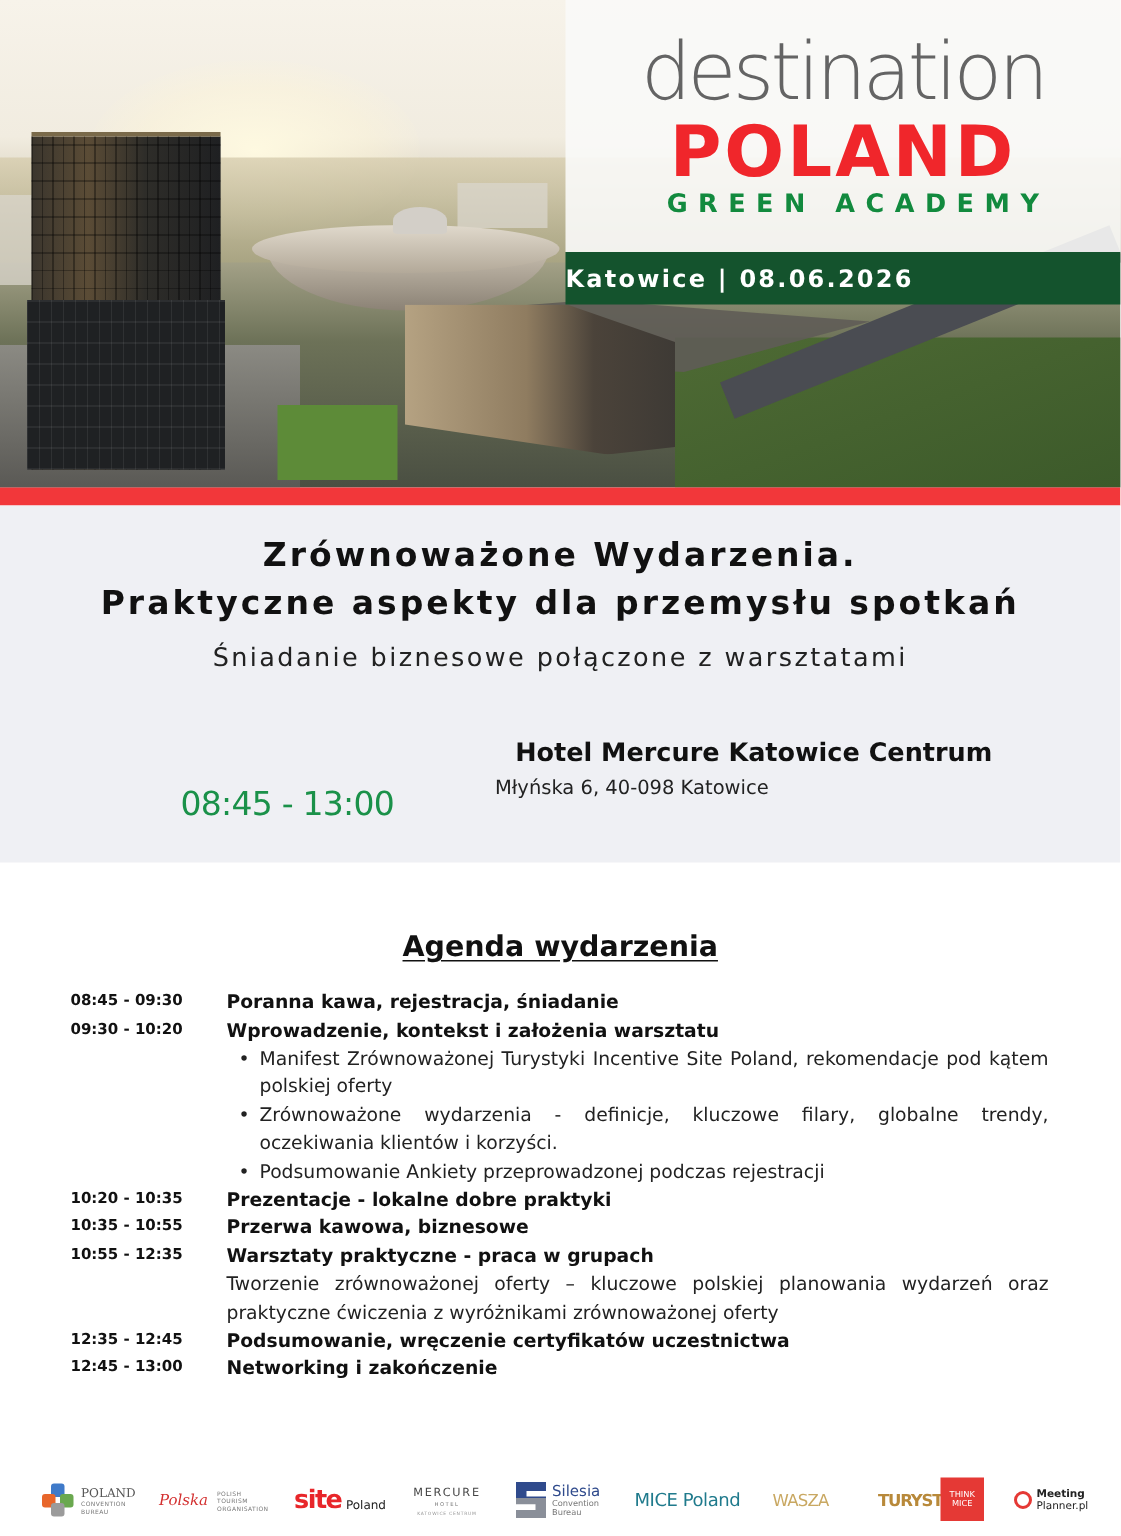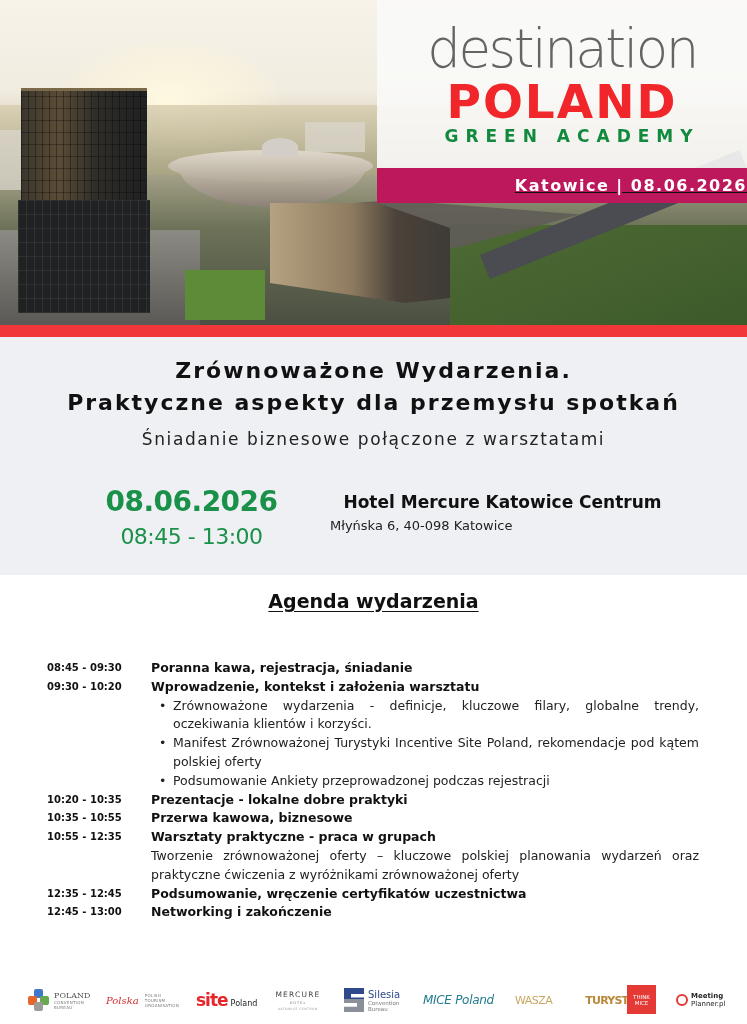--- a/index.html
+++ b/index.html
@@ -38,22 +38,22 @@
   .road { position: absolute; left: 480px; top: 255px; width: 280px; height: 26px; background: #4a4c52; transform: rotate(-22deg); transform-origin: left top; }
   .ground { position: absolute; left: 0; top: 230px; width: 200px; height: 95px; background: linear-gradient(180deg, #8b8a83, #5a5955); }
 
   .logo-panel { position: absolute; left: 377px; top: 0; width: 370px; height: 168px; background: rgba(250,250,248,0.9); }
   .logo-destination { position: absolute; left: 0; width: 100%; top: 22px; text-align: center;
     font-family: "DejaVu Sans", sans-serif; font-weight: 300; font-size: 53px; letter-spacing: -2.5px; color: #646464; line-height: 1; }
   .logo-poland { position: absolute; left: 0; width: 100%; top: 78px; text-align: center;
     font-family: "DejaVu Sans", sans-serif; font-weight: bold; font-size: 47px; letter-spacing: 2px; color: #f0262b; line-height: 1; }
   .logo-green { position: absolute; left: 0; width: 100%; top: 128px; text-align: center;
     font-family: "DejaVu Sans", sans-serif; font-weight: bold; font-size: 17px; letter-spacing: 7px; color: #128a3e; line-height: 1; padding-left: 20px; }
-  .green-bar { position: absolute; left: 377px; top: 168px; width: 370px; height: 35px; background: #be185d;
-    display: flex; align-items: center; justify-content: flex-end; text-decoration: underline; }
+  .green-bar { position: absolute; left: 377px; top: 168px; width: 370px; height: 35px; background: #14532d;
+    display: flex; align-items: center; justify-content: flex-start; }
   .green-bar span { color: #fff; font-family: "DejaVu Sans", sans-serif; font-weight: bold; font-size: 16px; letter-spacing: 1.5px; }
 
   .red-bar { position: absolute; left: 0; top: 325px; width: 747px; height: 12px; background: #f2373a; }
 
   
   .info { position: absolute; left: 0; top: 337px; width: 747px; height: 238px; background: #eff0f4; }
   .title1, .title2 { position: absolute; left: 0; width: 100%; text-align: center; font-family: "DejaVu Sans", sans-serif;
     font-weight: bold; font-size: 22px; letter-spacing: 2px; color: #111; }
   .title1 { top: 21px; }
   .title2 { top: 53px; }
@@ -62,21 +62,21 @@
   .date-big { position: absolute; left: 100px; width: 183px; top: 148px; text-align: center; font-family: "DejaVu Sans", sans-serif;
     font-weight: bold; font-size: 28px; color: #1a9149; letter-spacing: -0.5px; }
   .time-big { position: absolute; left: 100px; width: 183px; top: 187px; text-align: center; font-family: "DejaVu Sans", sans-serif;
     font-size: 22px; color: #1a9149; letter-spacing: -0.5px; }
   .venue { position: absolute; left: 330px; width: 345px; top: 155px; text-align: center; font-family: "DejaVu Sans", sans-serif;
     font-weight: bold; font-size: 17px; color: #111; }
   .address { position: absolute; left: 330px; width: 345px; top: 181px; text-align: left; font-family: "DejaVu Sans", sans-serif;
     font-size: 13px; color: #222; }
 
   
-  .agenda-title { position: absolute; left: 0; width: 100%; top: 590px; text-align: center; font-family: "DejaVu Sans", sans-serif;
+  .agenda-title { position: absolute; left: 0; width: 100%; top: 620px; text-align: center; font-family: "DejaVu Sans", sans-serif;
     font-weight: bold; font-size: 19px; color: #111; text-decoration: underline; text-underline-offset: 3px; }
   .agenda { position: absolute; left: 47px; top: 659px; width: 652px; font-family: "DejaVu Sans", sans-serif; font-size: 12.5px; color: #111; }
   .row { display: flex; line-height: 18.8px; }
   .time { width: 104px; flex: none; font-weight: bold; font-size: 10px; }
   .label { font-weight: bold; }
   .sub { margin-left: 104px; }
   .bullets { list-style: none; }
   .bullets li { position: relative; padding-left: 22px; line-height: 18.8px; text-align: justify; color: #222; }
   .bullets li::before { content: "•"; position: absolute; left: 8px; top: 0; }
   .desc { line-height: 18.8px; text-align: justify; color: #222; }
@@ -120,39 +120,38 @@
 <div class="green-bar">
   <span>Katowice | 08.06.2026</span>
 </div>
 
 <div class="red-bar"></div>
 
 <div class="info">
   <div class="title1">Zrównoważone Wydarzenia.</div>
   <div class="title2">Praktyczne aspekty dla przemysłu spotkań</div>
   <div class="subtitle">Śniadanie biznesowe połączone z warsztatami</div>
-  <div class="date-big">08.06.2026</div>
   <div class="time-big">08:45 - 13:00</div>
   <div class="venue">Hotel Mercure Katowice Centrum</div>
   <div class="address">Młyńska 6, 40-098 Katowice</div>
 </div>
 
 <div class="agenda-title">Agenda wydarzenia</div>
 <div class="agenda">
   <div class="row">
     <span class="time">08:45 - 09:30</span>
     <span class="label">Poranna kawa, rejestracja, śniadanie</span>
   </div>
   <div class="row">
     <span class="time">09:30 - 10:20</span>
     <span class="label">Wprowadzenie, kontekst i założenia warsztatu</span>
   </div>
   <ul class="sub bullets">
+    <li>Manifest Zrównoważonej Turystyki Incentive Site Poland, rekomendacje pod kątem polskiej oferty</li>
     <li>Zrównoważone wydarzenia - definicje, kluczowe filary, globalne trendy, oczekiwania klientów i korzyści.</li>
-    <li>Manifest Zrównoważonej Turystyki Incentive Site Poland, rekomendacje pod kątem polskiej oferty</li>
     <li>Podsumowanie Ankiety przeprowadzonej podczas rejestracji</li>
   </ul>
   <div class="row">
     <span class="time">10:20 - 10:35</span>
     <span class="label">Prezentacje - lokalne dobre praktyki</span>
   </div>
   <div class="row">
     <span class="time">10:35 - 10:55</span>
     <span class="label">Przerwa kawowa, biznesowe</span>
   </div>
@@ -209,21 +208,21 @@
   <div class="lg" style="left:344px;">
     <span style="display:inline-block;width:20px;height:24px;background:linear-gradient(180deg,#2f4a8c 0 45%,#8a8f99 45% 100%);clip-path:polygon(0 0,100% 0,100% 25%,35% 25%,35% 40%,100% 40%,100% 100%,0 100%,0 78%,65% 78%,65% 62%,0 62%);"></span>
     <div style="margin-left:4px;">
       <div style="font-weight:normal;font-size:10px;color:#2f4a8c;line-height:11px;">Silesia</div>
       <div style="font-size:5.5px;color:#777;line-height:6px;">Convention</div>
       <div style="font-size:5.5px;color:#777;line-height:6px;">Bureau</div>
     </div>
   </div>
 
   <div class="lg" style="left:423px;">
-    <span style="font-size:12px;color:#1f7a8c;letter-spacing:-0.3px;font-style:italic;">MICE Poland</span>
+    <span style="font-size:12px;color:#1f7a8c;letter-spacing:-0.3px;">MICE Poland</span>
   </div>
 
   <div class="lg" style="left:515px;gap:33px;">
     <span style="font-size:11px;color:#c9a862;letter-spacing:-0.5px;">WASZA</span>
     <span style="font-weight:bold;font-size:11px;color:#b8893a;letter-spacing:-0.8px;">TURYSTYKA</span>
   </div>
 
   <div class="lg" style="left:627px;top:5px;width:29px;height:29px;background:#e53935;flex-direction:column;justify-content:center;">
     <span style="font-size:5.5px;color:#fff;line-height:6px;">THINK</span>
     <span style="font-size:5.5px;color:#fff;line-height:6px;">MICE</span>

